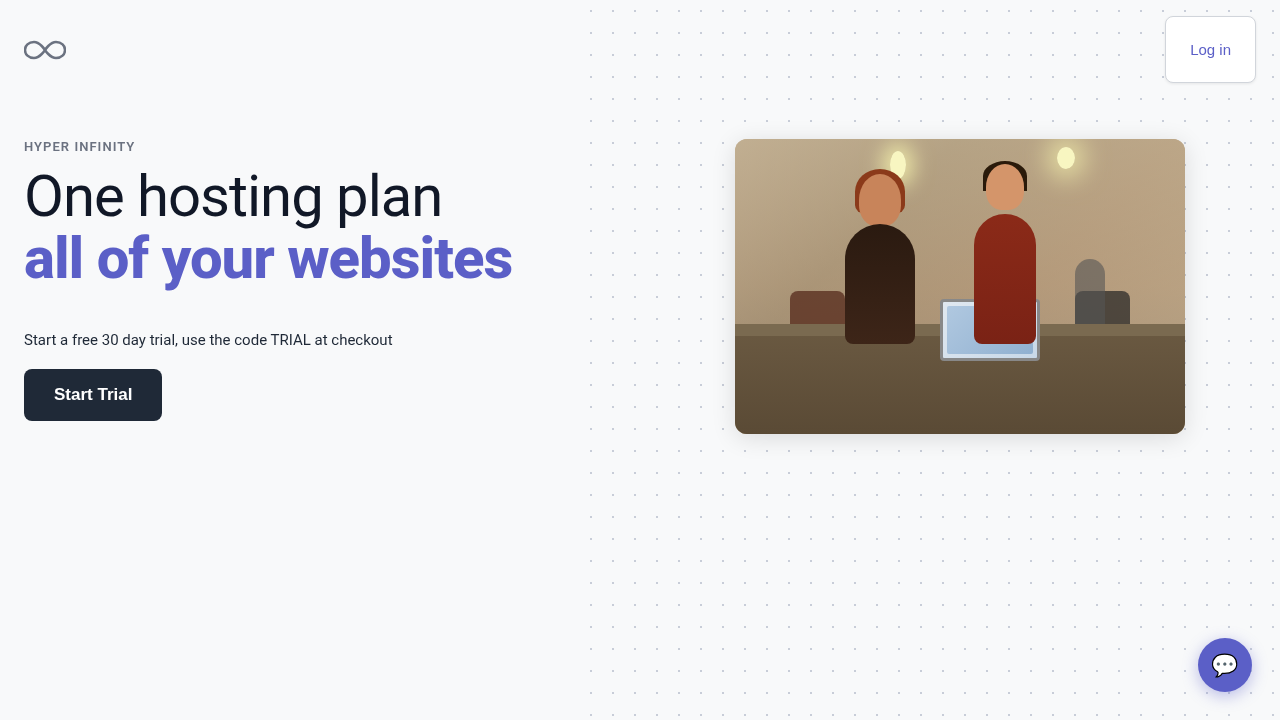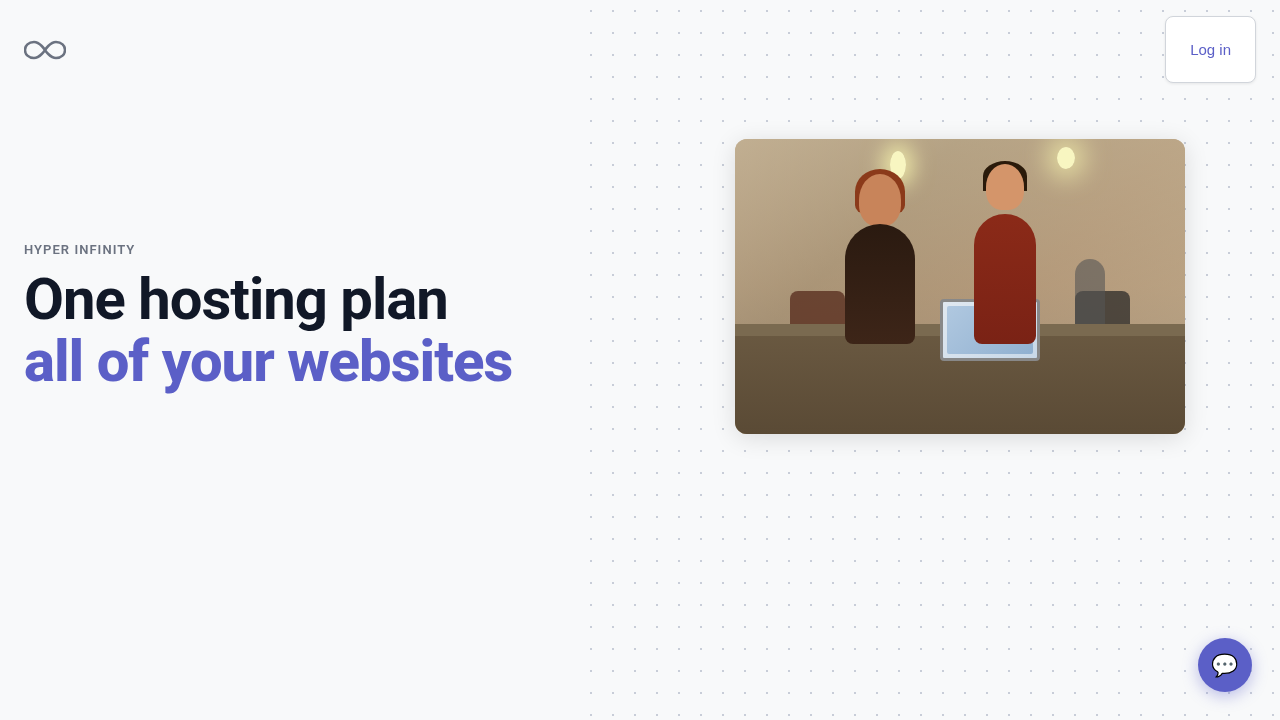--- a/index.html
+++ b/index.html
@@ -63,42 +63,42 @@
       color: #5b5fc7;
       cursor: pointer;
       box-shadow: 0 1px 3px rgba(0,0,0,0.08);
     }
 
     
     .main-content {
       position: relative;
       z-index: 10;
       display: flex;
-      align-items: flex-end;
+      align-items: flex-start;
       padding: 40px 24px 0 24px;
       gap: 60px;
     }
 
     .left-content {
       flex: 0 0 580px;
       max-width: 580px;
     }
 
     .brand-label {
       font-size: 13px;
       font-weight: 600;
       color: #6b7280;
       letter-spacing: 0.08em;
       text-transform: uppercase;
       margin-bottom: 12px;
     }
 
     .headline-dark {
       font-size: 58px;
-      font-weight: 700;
+      font-weight: 400;
       color: #111827;
       line-height: 1.05;
       letter-spacing: -1px;
     }
 
     .headline-purple {
       font-size: 58px;
       font-weight: 800;
       color: #5b5fc7;
       line-height: 1.1;
@@ -390,20 +390,22 @@
   </div>
   <button class="login-button">Log in</button>
 </header>
 
 <main class="main-content">
 
   <div class="left-content">
     <div class="brand-label">HYPER INFINITY</div>
     <div class="headline-dark">One hosting plan</div>
     <div class="headline-purple">all of your websites</div>
+    <p class="trial-text">Start a free 30 day trial, use the code TRIAL at checkout</p>
+    <button class="start-trial-btn">Start Trial</button>
   </div>
 
   <div class="right-content">
     <div class="hero-image">
       <div class="scene">
 
         <div class="light-1"></div>
         <div class="light-2"></div>
 
         <div class="chair-left"></div>

